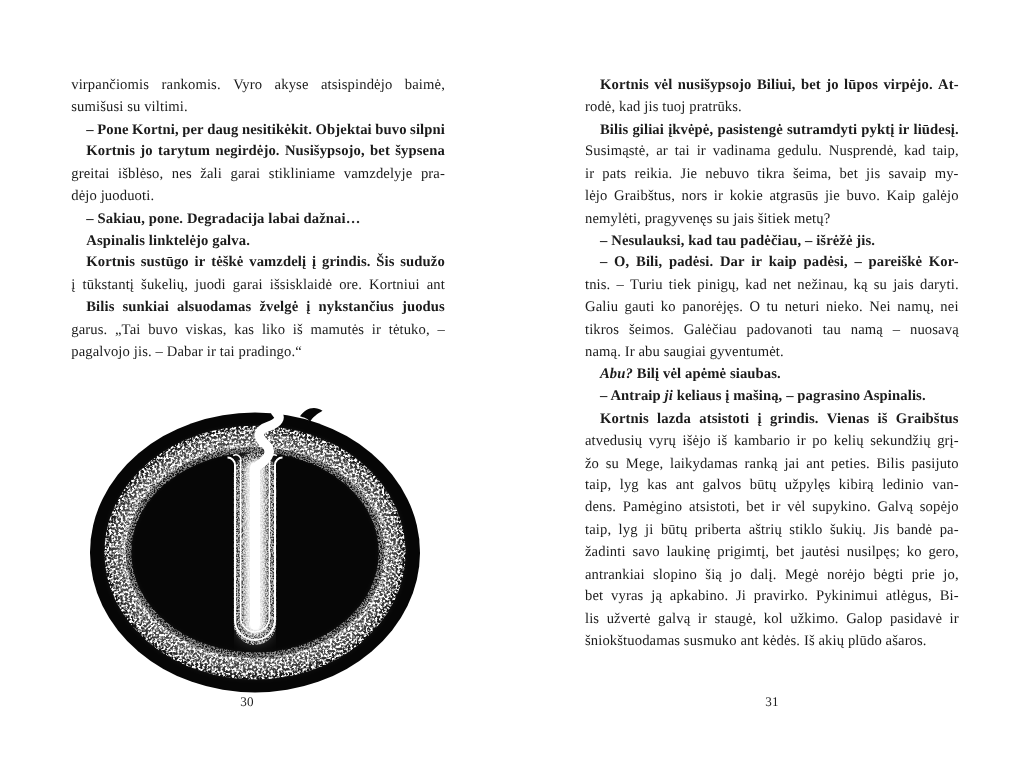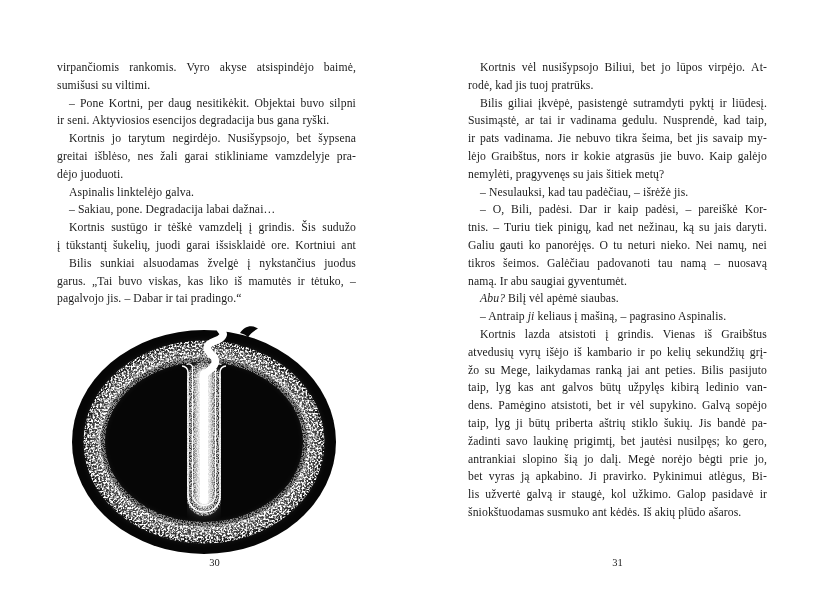--- a/index.html
+++ b/index.html
@@ -11,27 +11,27 @@
   }
   .page-text{
     position:absolute;top:59px;width:299px;
     font-size:11.7px;line-height:17.8px;
     letter-spacing:0.1px;
   }
   .page-text.left{left:57px;}
   .page-text.right{left:468px;}
   .line{height:17.8px;white-space:pre;overflow:visible;}
   .line.just{display:flex;justify-content:space-between;white-space:nowrap;}
-  .line.ind{padding-left:12px;}
+  .line.ind{padding-left:12px;font-weight:bold;}
   .it{font-style:italic;margin-top:35px;}
   .pagenum{
     position:absolute;top:557px;width:299px;text-align:center;
     font-size:10.5px;color:#222;
   }
-  .pagenum.left{left:65px;}
+  .pagenum.left{left:48px;}
   .pagenum.right{left:468px;}
   .illus{position:absolute;left:66px;top:326px;width:276px;height:232px;}
 </style>
 </head>
 <body>
 
 <div style="position:absolute;inset:0;">
 
   <div class="page-text left">
       <div class="line just">
@@ -47,43 +47,42 @@
         <span>–</span>
         <span>Pone</span>
         <span>Kortni,</span>
         <span>per</span>
         <span>daug</span>
         <span>nesitikėkit.</span>
         <span>Objektai</span>
         <span>buvo</span>
         <span>silpni</span>
       </div>
-      <div class="line"><span>ir seni. Aktyviosios esencijos degradacija bus gana ryški.</span></div>
       <div class="line ind just">
         <span>Kortnis</span>
         <span>jo</span>
         <span>tarytum</span>
         <span>negirdėjo.</span>
         <span>Nusišypsojo,</span>
         <span>bet</span>
         <span>šypsena</span>
       </div>
       <div class="line just">
         <span>greitai</span>
         <span>išblėso,</span>
         <span>nes</span>
         <span>žali</span>
         <span>garai</span>
         <span>stikliniame</span>
         <span>vamzdelyje</span>
         <span>pra-</span>
       </div>
       <div class="line"><span>dėjo juoduoti.</span></div>
+      <div class="line ind"><span>– Sakiau, pone. Degradacija labai dažnai…</span></div>
       <div class="line ind"><span>Aspinalis linktelėjo galva.</span></div>
-      <div class="line ind"><span>– Sakiau, pone. Degradacija labai dažnai…</span></div>
       <div class="line ind just">
         <span>Kortnis</span>
         <span>sustūgo</span>
         <span>ir</span>
         <span>tėškė</span>
         <span>vamzdelį</span>
         <span>į</span>
         <span>grindis.</span>
         <span>Šis</span>
         <span>sudužo</span>
@@ -154,21 +153,21 @@
         <span>ir</span>
         <span>vadinama</span>
         <span>gedulu.</span>
         <span>Nusprendė,</span>
         <span>kad</span>
         <span>taip,</span>
       </div>
       <div class="line just">
         <span>ir</span>
         <span>pats</span>
-        <span>vadinama.</span>
+        <span>reikia.</span>
         <span>Jie</span>
         <span>nebuvo</span>
         <span>tikra</span>
         <span>šeima,</span>
         <span>bet</span>
         <span>jis</span>
         <span>savaip</span>
         <span>my-</span>
       </div>
       <div class="line just">

